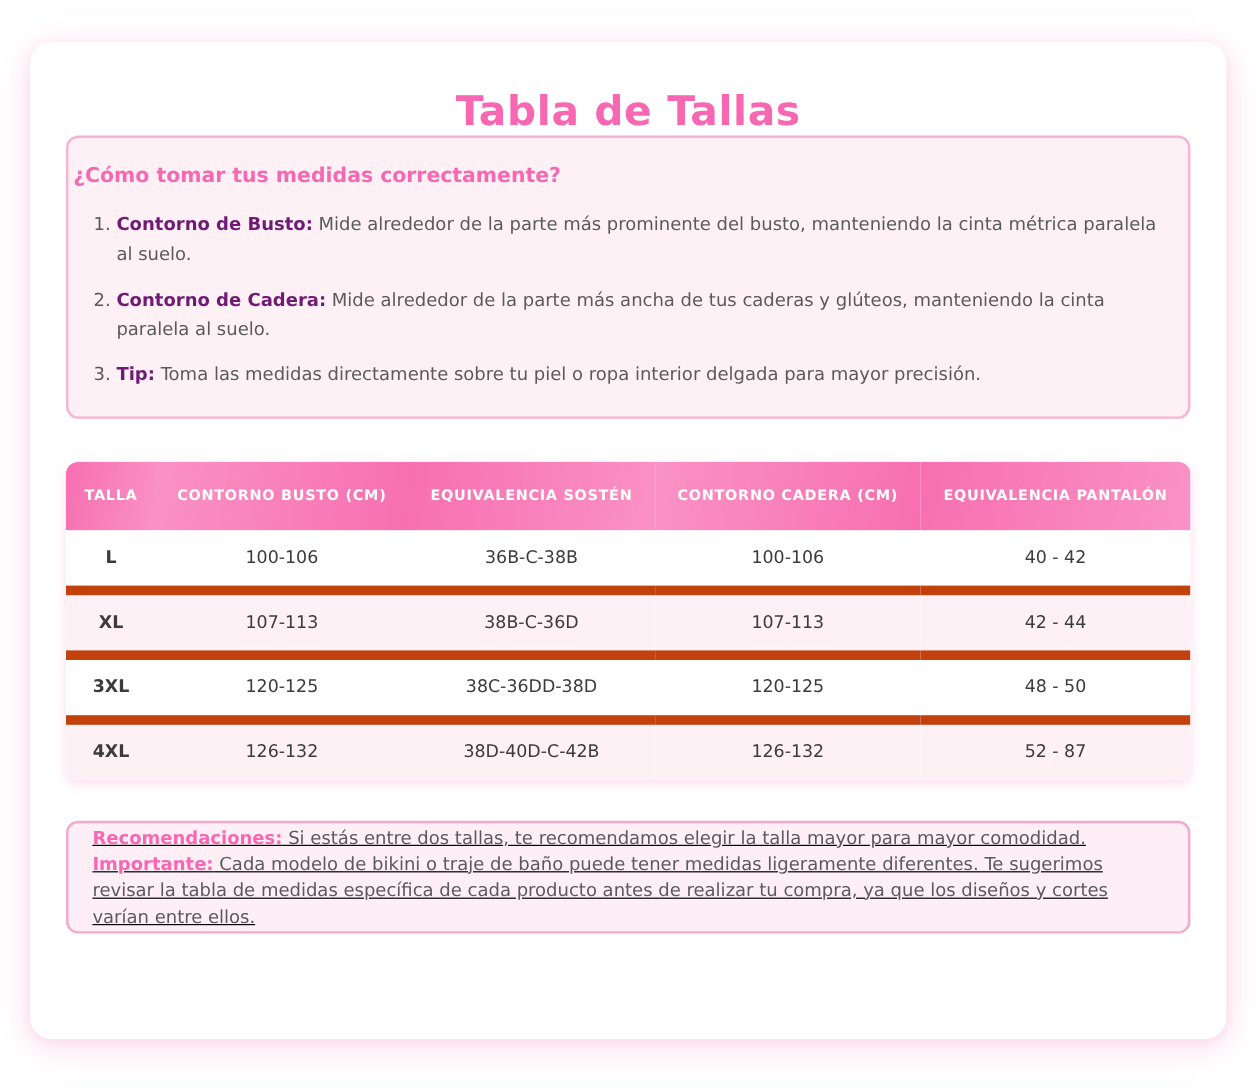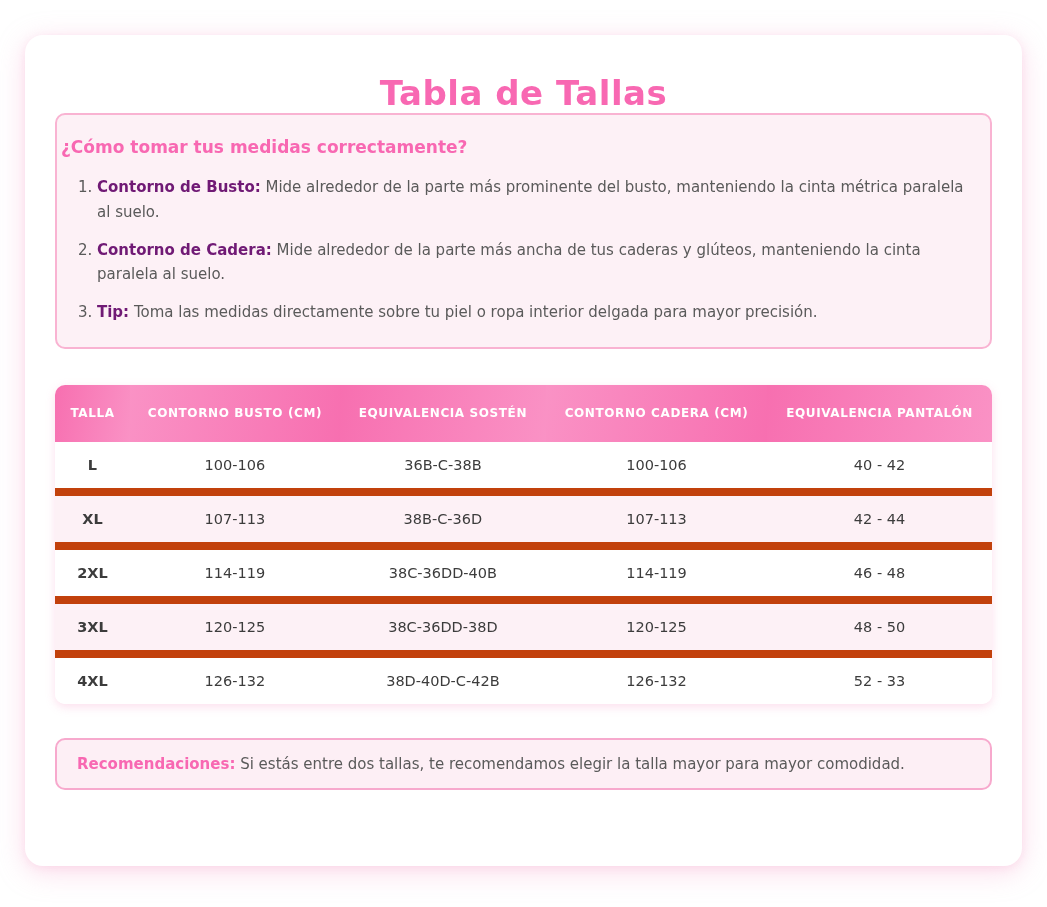--- a/index.html
+++ b/index.html
@@ -91,21 +91,22 @@
   table.size-table tbody tr + tr td { border-top: 8px solid #c2410c; }
   td.size-label {
     color: #f873b6;
     font-weight: bold;
     font-size: 16.5px;
   }
   .note-box {
     background: #fdeff5;
     border: 2px solid #f7a9cd;
     border-radius: 10px;
-    padding: 13px 20px;
+    padding: 1px 20px;
+    text-decoration: underline;
   }
   .note-line {
     color: #5a5a5a;
     font-size: 15px;
     line-height: 1.47;
   }
   .note-line .note-label {
     color: #f868b2;
     font-weight: bold;
   }
@@ -147,42 +148,36 @@
               <td>40 - 42</td>
             </tr>
             <tr>
               <td class="size-label">XL</td>
               <td>107-113</td>
               <td>38B-C-36D</td>
               <td>107-113</td>
               <td>42 - 44</td>
             </tr>
             <tr>
-              <td class="size-label">2XL</td>
-              <td>114-119</td>
-              <td>38C-36DD-40B</td>
-              <td>114-119</td>
-              <td>46 - 48</td>
-            </tr>
-            <tr>
               <td class="size-label">3XL</td>
               <td>120-125</td>
               <td>38C-36DD-38D</td>
               <td>120-125</td>
               <td>48 - 50</td>
             </tr>
             <tr>
               <td class="size-label">4XL</td>
               <td>126-132</td>
               <td>38D-40D-C-42B</td>
               <td>126-132</td>
-              <td>52 - 33</td>
+              <td>52 - 87</td>
             </tr>
           </tbody>
       </table>
     </div>
 
     <div class="note-box">
         <p class="note-line"><span class="note-label">Recomendaciones:</span> Si estás entre dos tallas, te recomendamos elegir la talla mayor para mayor comodidad.</p>
+        <p class="note-line"><span class="note-label">Importante:</span> Cada modelo de bikini o traje de baño puede tener medidas ligeramente diferentes. Te sugerimos revisar la tabla de medidas específica de cada producto antes de realizar tu compra, ya que los diseños y cortes varían entre ellos.</p>
       </div>
 
   </div>
 </div>
 
 </body></html>

